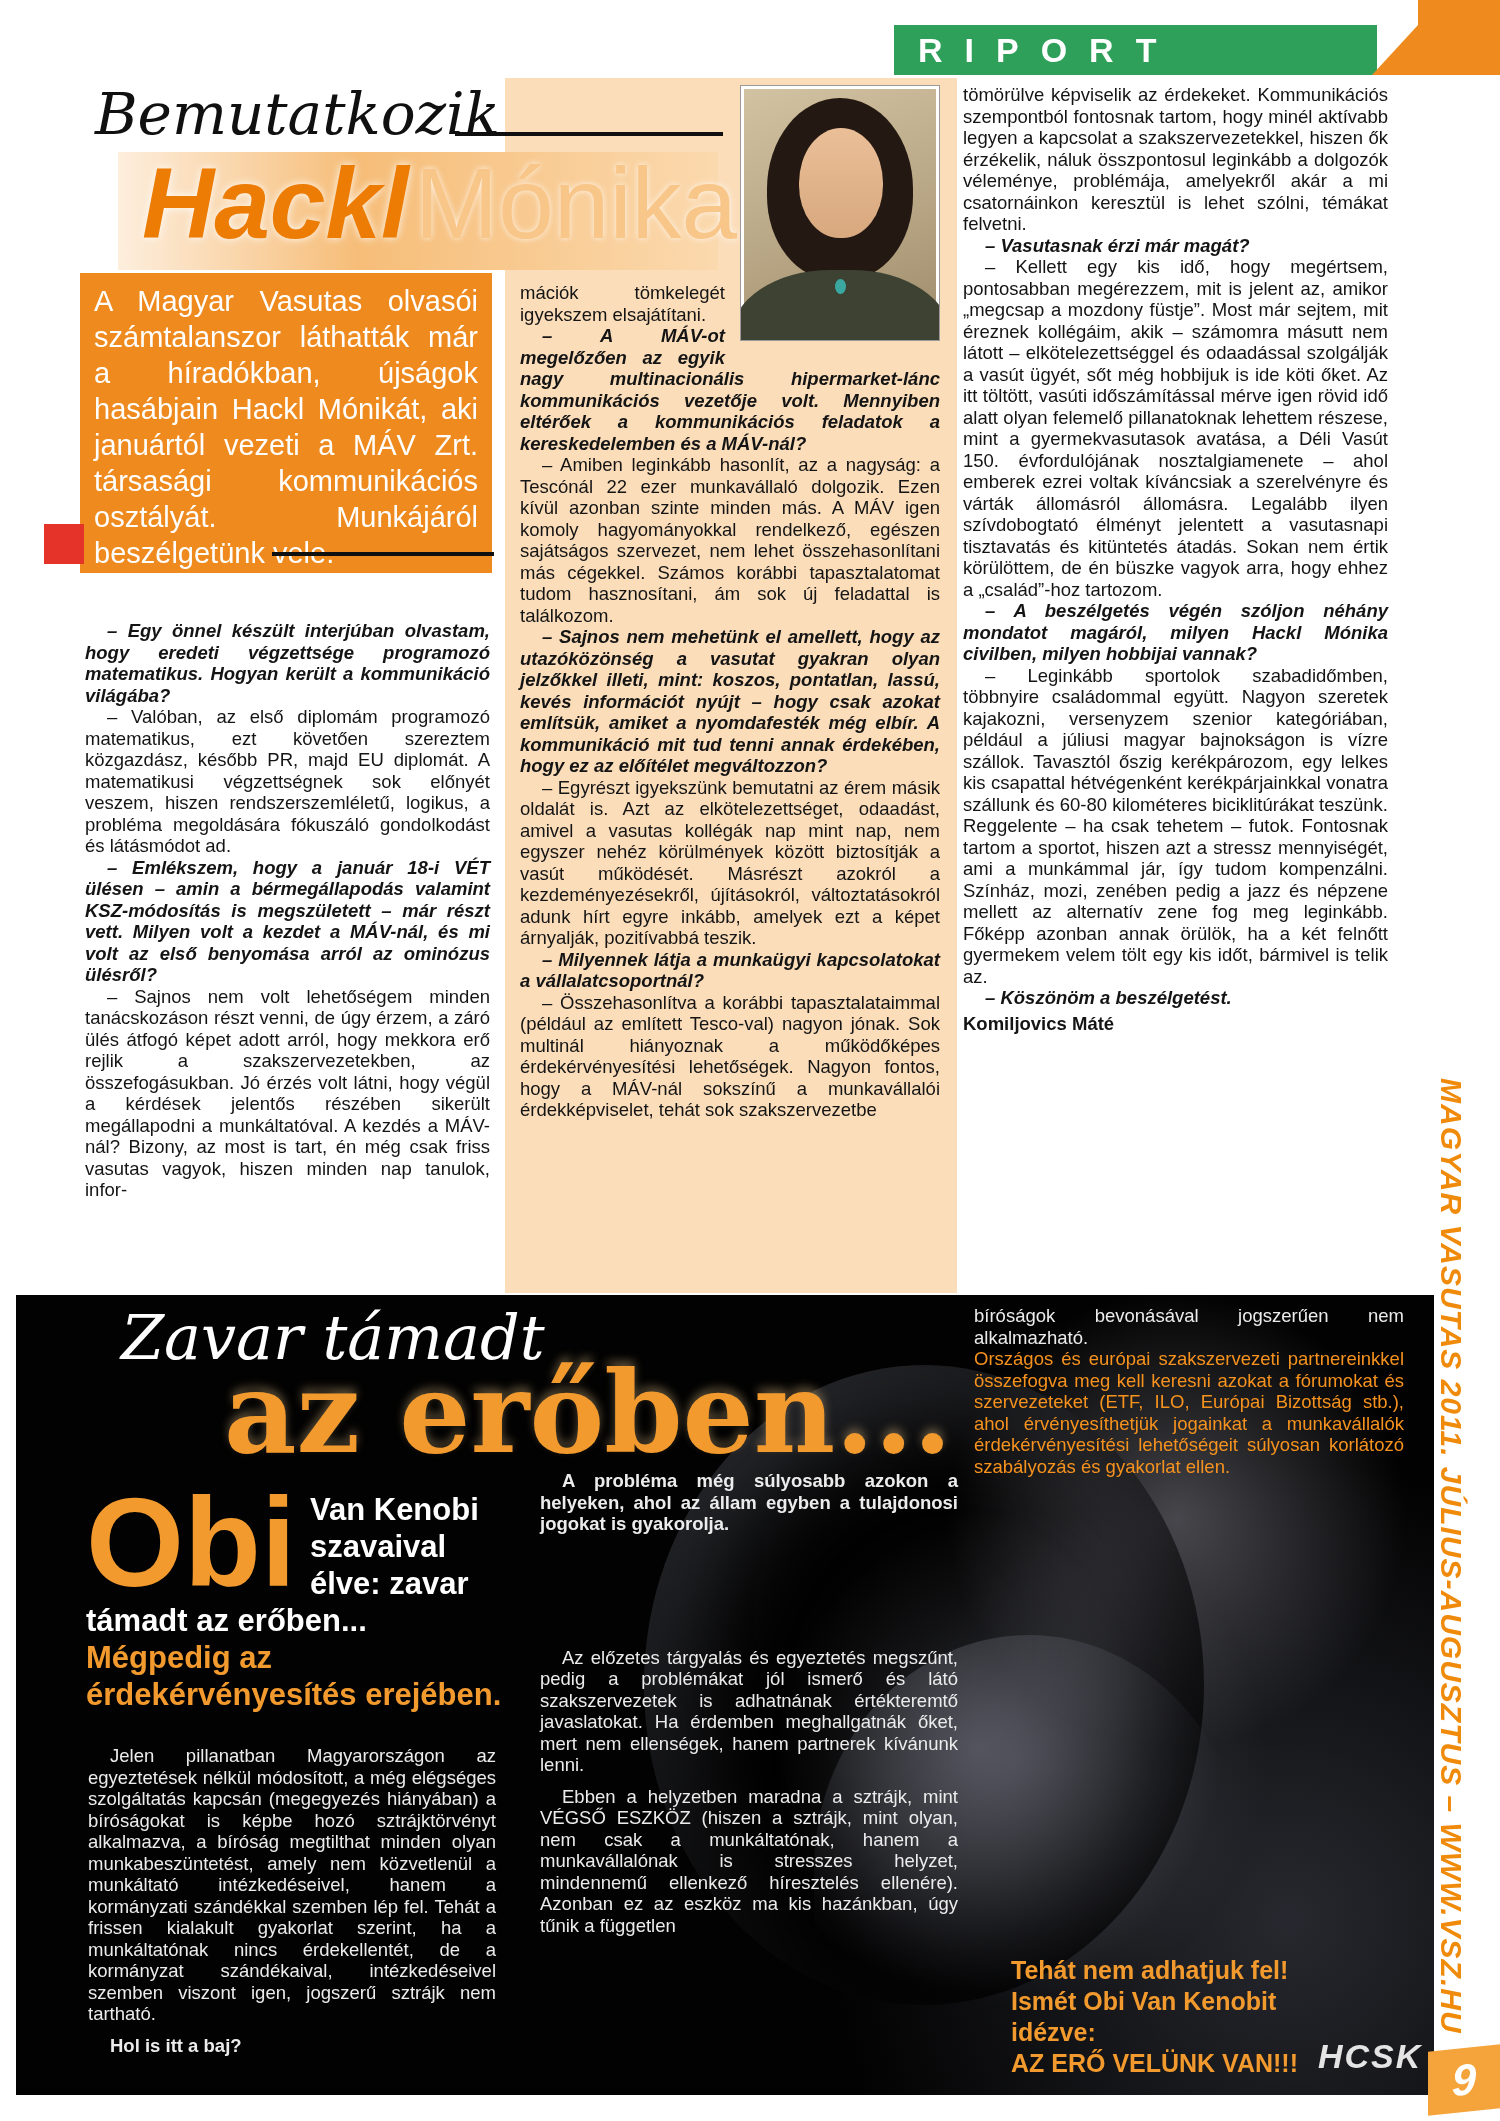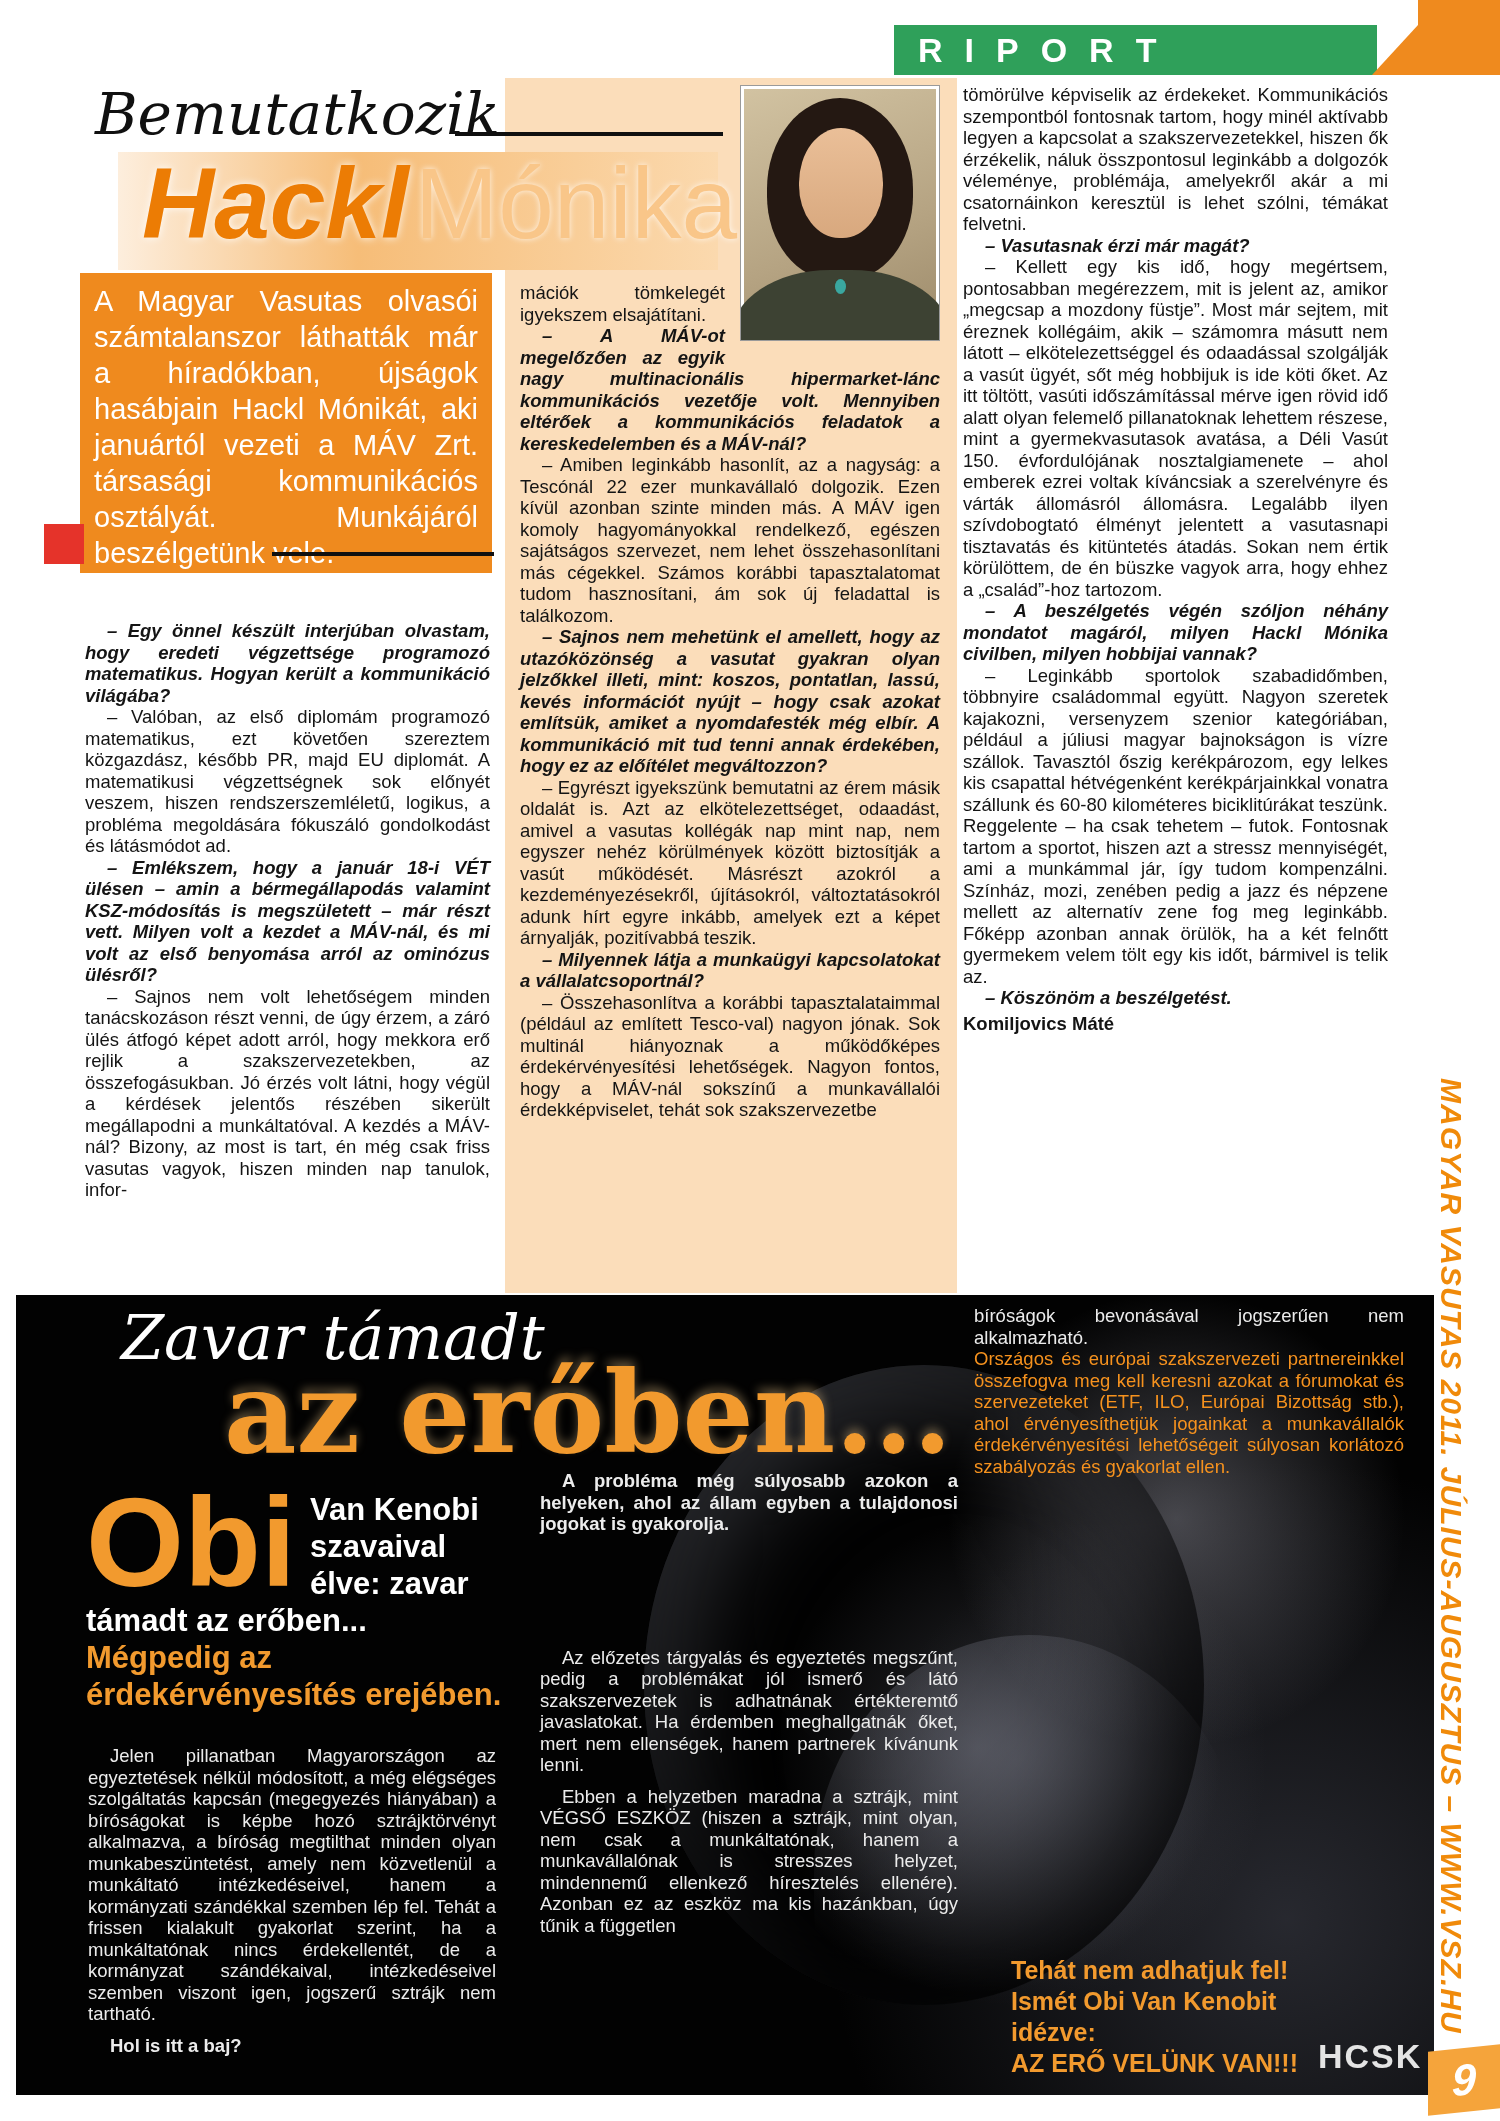--- a/index.html
+++ b/index.html
@@ -83,21 +83,21 @@
   .dark-col{position:absolute;color:#ececec;font-size:18.5px;line-height:21.5px;}
   #dcol1{left:72px;top:450px;width:408px;}
   #dcol2{left:524px;top:175px;width:418px;}
   #dcol3{left:958px;top:10px;width:430px;}
   #dcol1 .para:nth-child(2){margin-top:10px;}
   #dcol2 .para:nth-child(2){margin-top:112px;}
   #dcol2 .para:nth-child(3){margin-top:10px;}
   #dcol2 .para:nth-child(4){margin-top:12px;}
   .closing{position:absolute;left:995px;top:660px;width:340px;}
   .hcsk{position:absolute;left:1302px;top:742px;color:#e4e4e4;font-size:34px;font-weight:bold;
-        letter-spacing:2px;}
+        font-style:italic;letter-spacing:2px;}
 
   
   .vertical-text{position:absolute;left:1434px;top:1078px;writing-mode:vertical-rl;white-space:nowrap;
                  color:var(--sidebar_orange);font-size:30px;font-weight:bold;font-style:italic;letter-spacing:1px;}
   .page-num{position:absolute;left:1428px;top:2048px;width:72px;height:64px;background:#f5a43b;
             transform:skewY(-6deg);display:flex;align-items:center;justify-content:center;
             color:#fff;font-size:44px;font-weight:bold;font-style:italic;}
 </style>
 </head>
 <body>

